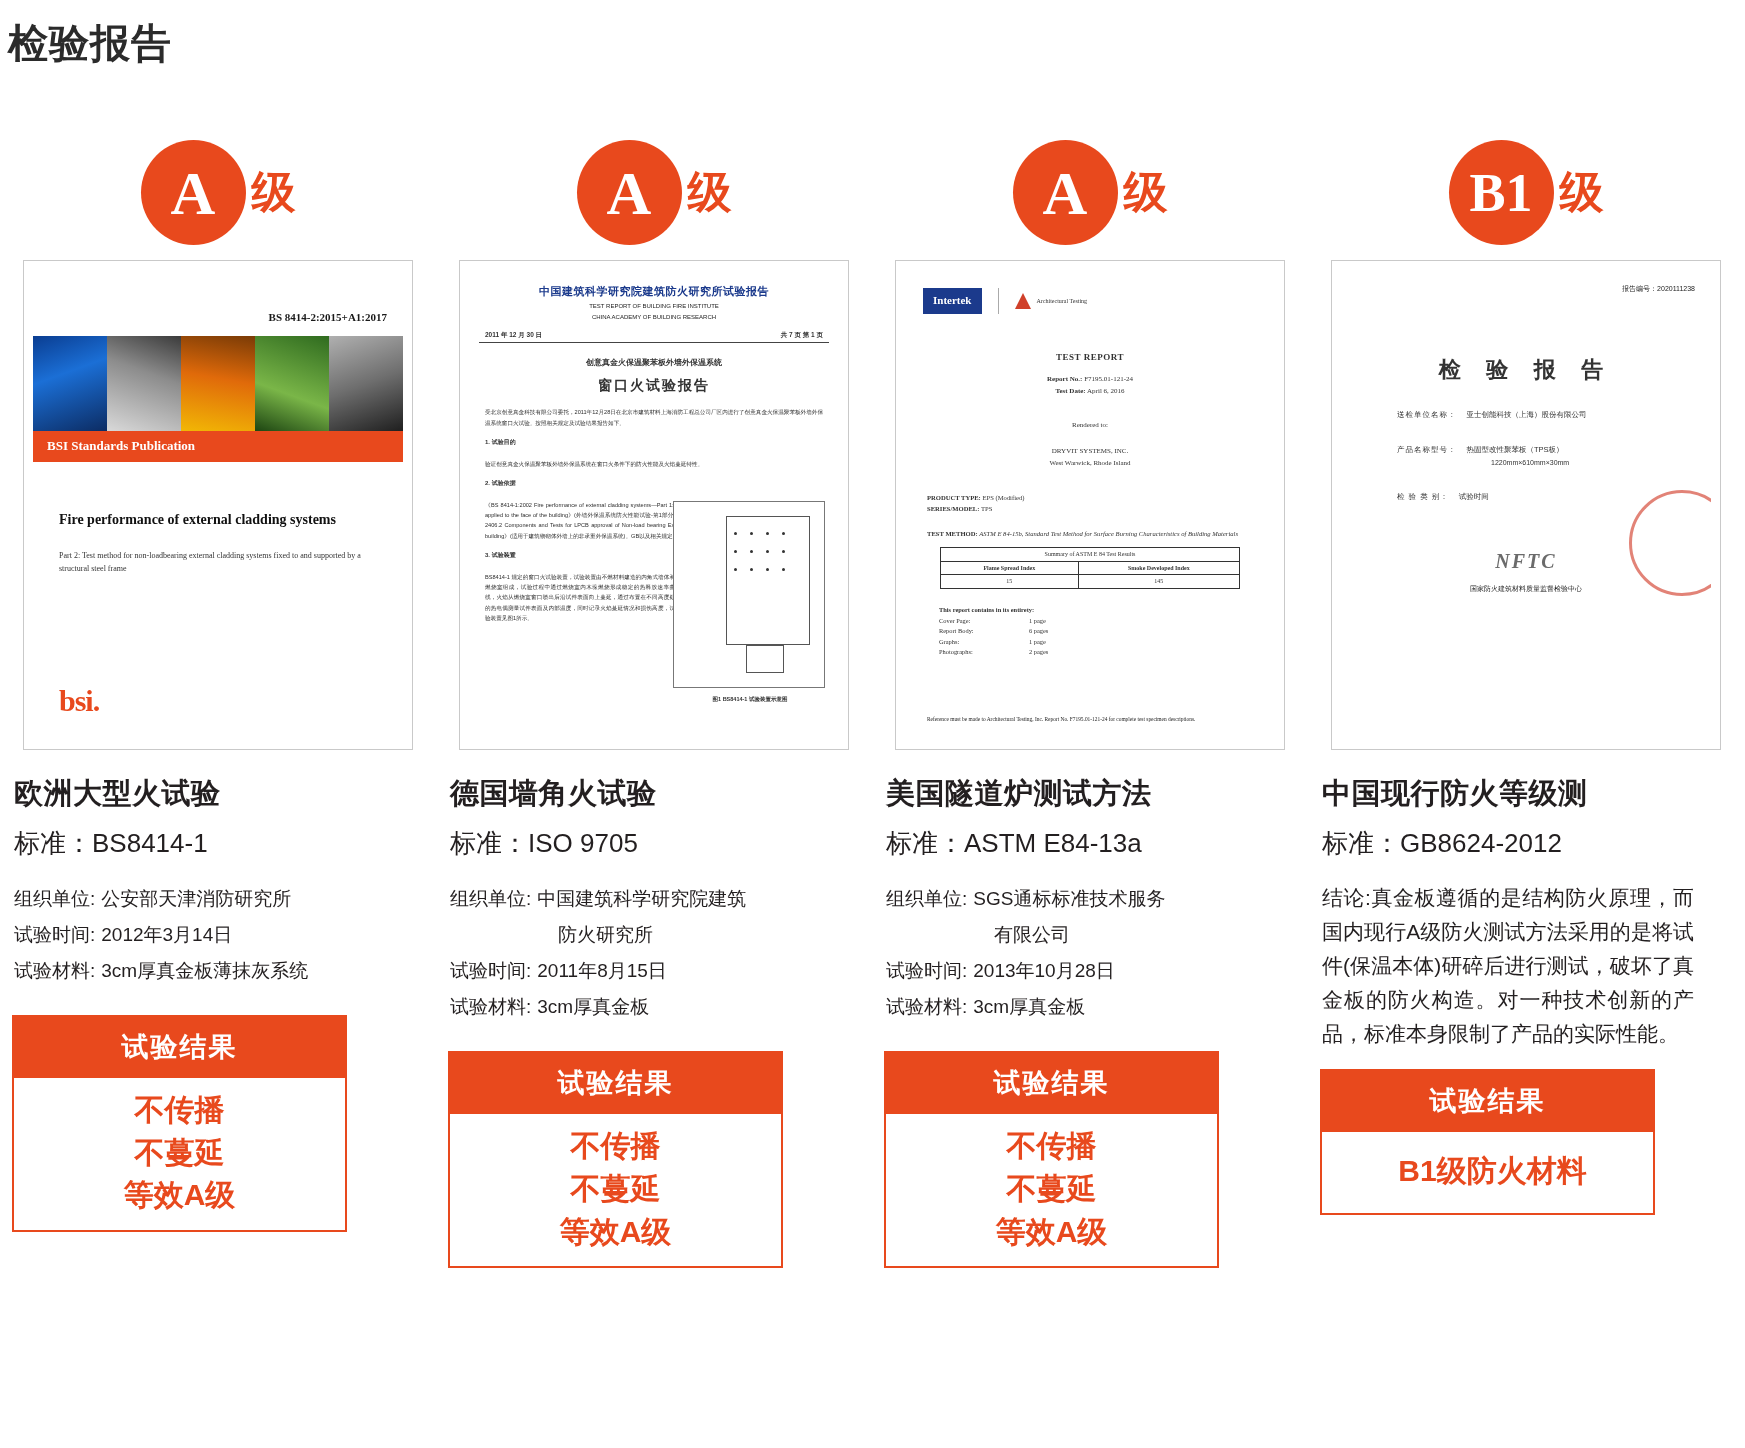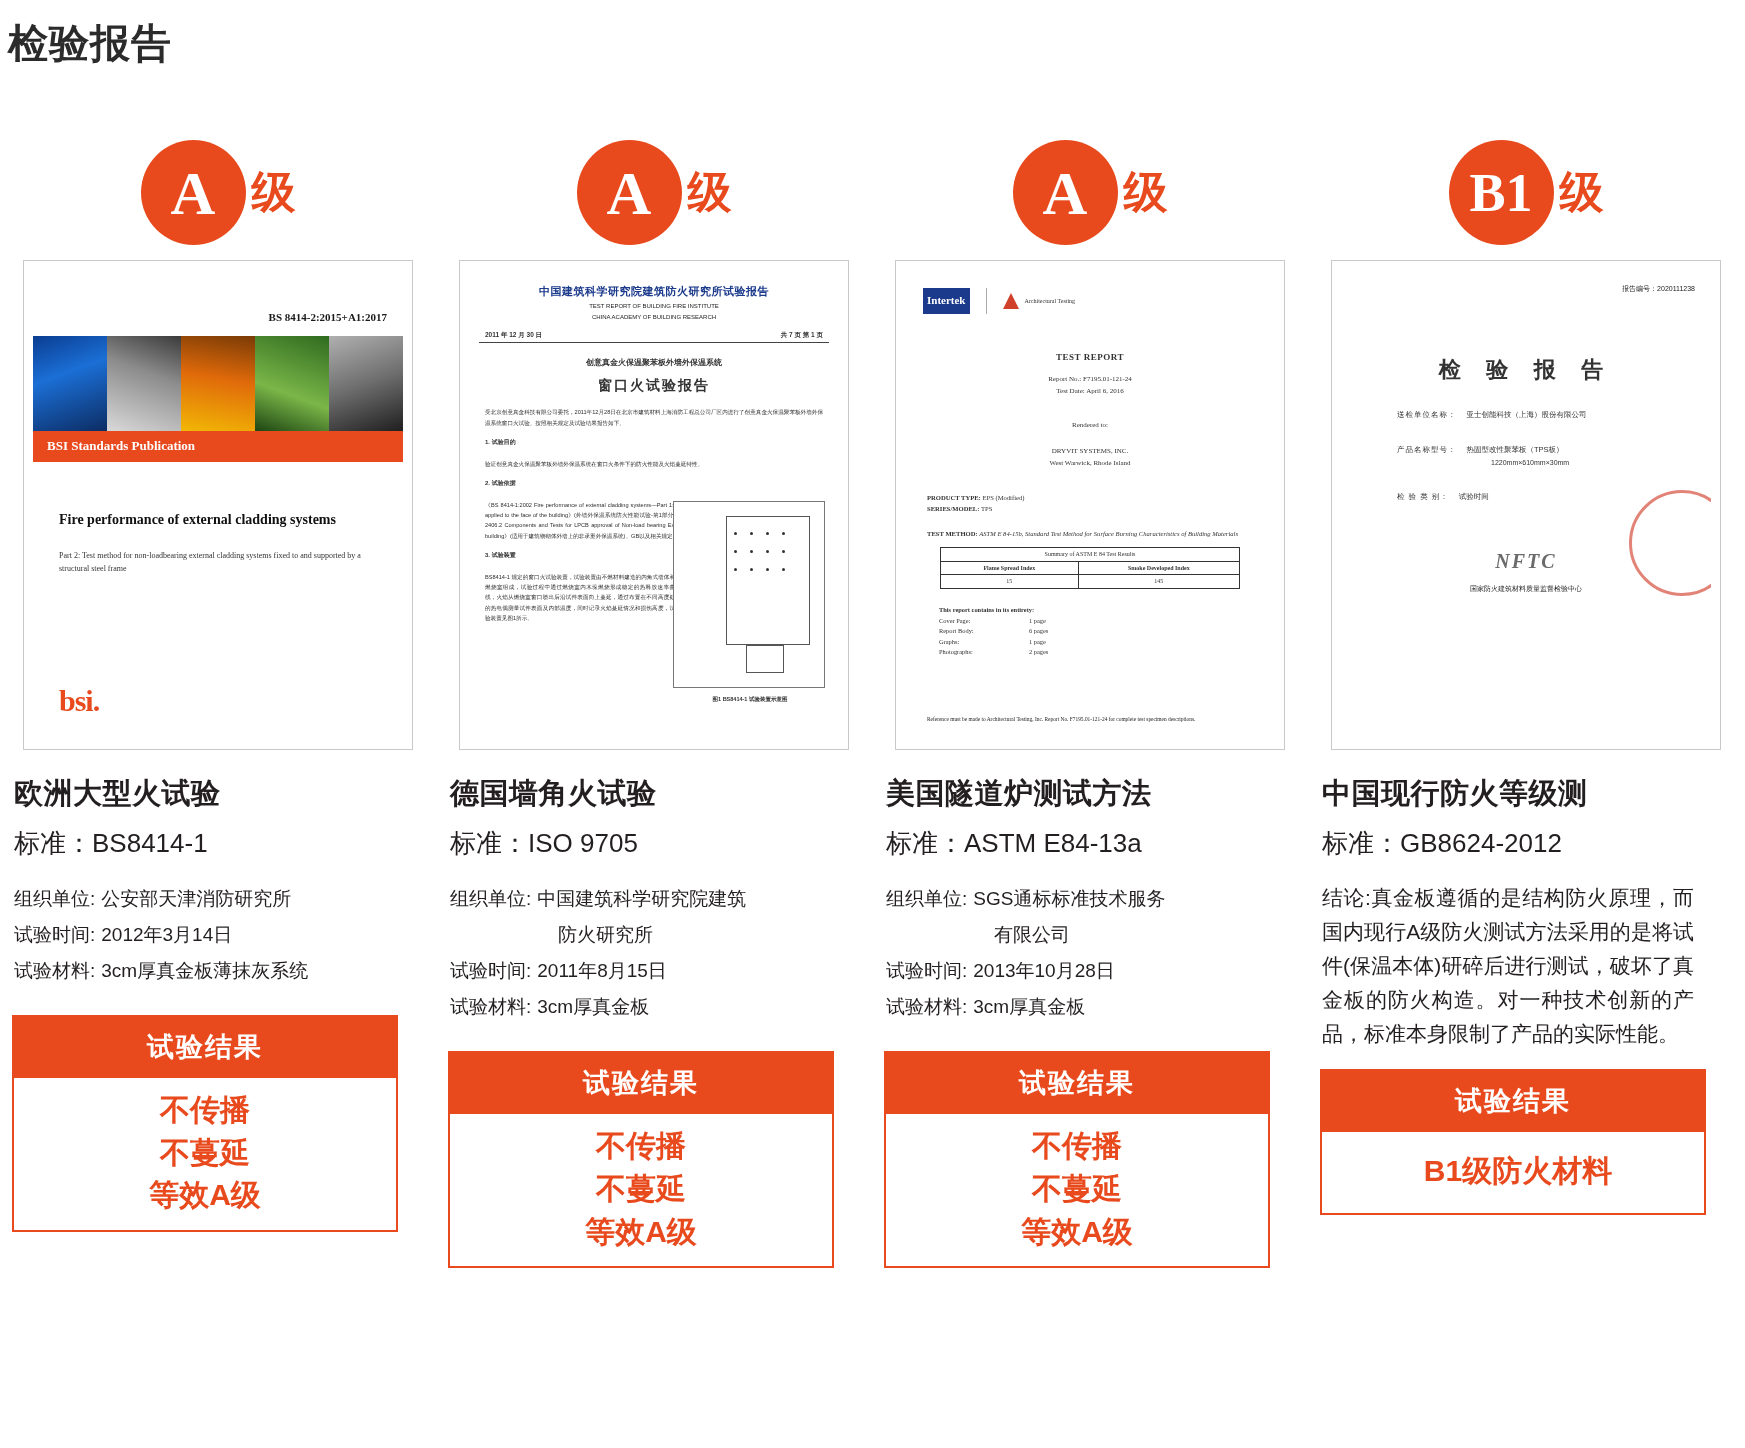--- a/index.html
+++ b/index.html
@@ -240,21 +240,21 @@
     display: flex;
     align-items: center;
     gap: 16px;
     margin: 18px 18px 0 18px;
   }
   .it-logo {
     background: #1b3a8c;
     color: #fff;
     font-size: 11px;
     font-weight: bold;
-    padding: 5px 4px;
+    padding: 5px 10px;
     font-family: "Liberation Serif", serif;
   }
   .it-div {
     width: 1px;
     height: 26px;
     background: #aaa;
   }
   .it-at {
     display: flex;
     align-items: center;
@@ -277,21 +277,21 @@
     margin-top: 37px;
     letter-spacing: 0.5px;
   }
   .it-kv {
     font-family: "Liberation Serif", serif;
     font-size: 7px;
     text-align: center;
     margin-top: 10px;
     line-height: 1.7;
   }
-  .it-kv b { font-weight: normal; }
+  .it-kv b { font-weight: bold; }
   .it-center {
     text-align: center;
     font-family: "Liberation Serif", serif;
     font-size: 7px;
     line-height: 1.7;
     margin-top: 14px;
   }
   .it-left {
     font-family: "Liberation Serif", serif;
     font-size: 6.6px;
@@ -463,21 +463,21 @@
     font-size: 21px;
     line-height: 1.62;
     color: #231f20;
     text-align: justify;
     width: 372px;
   }
 
   
   .result {
     margin: 26px 0 0 2px;
-    width: 386px;
+    width: 335px;
     border: 2px solid #e8491d;
     box-sizing: border-box;
   }
   .result-head {
     background: #e8491d;
     color: #ffffff;
     text-align: center;
     font-size: 27px;
     font-weight: bold;
     letter-spacing: 2px;

